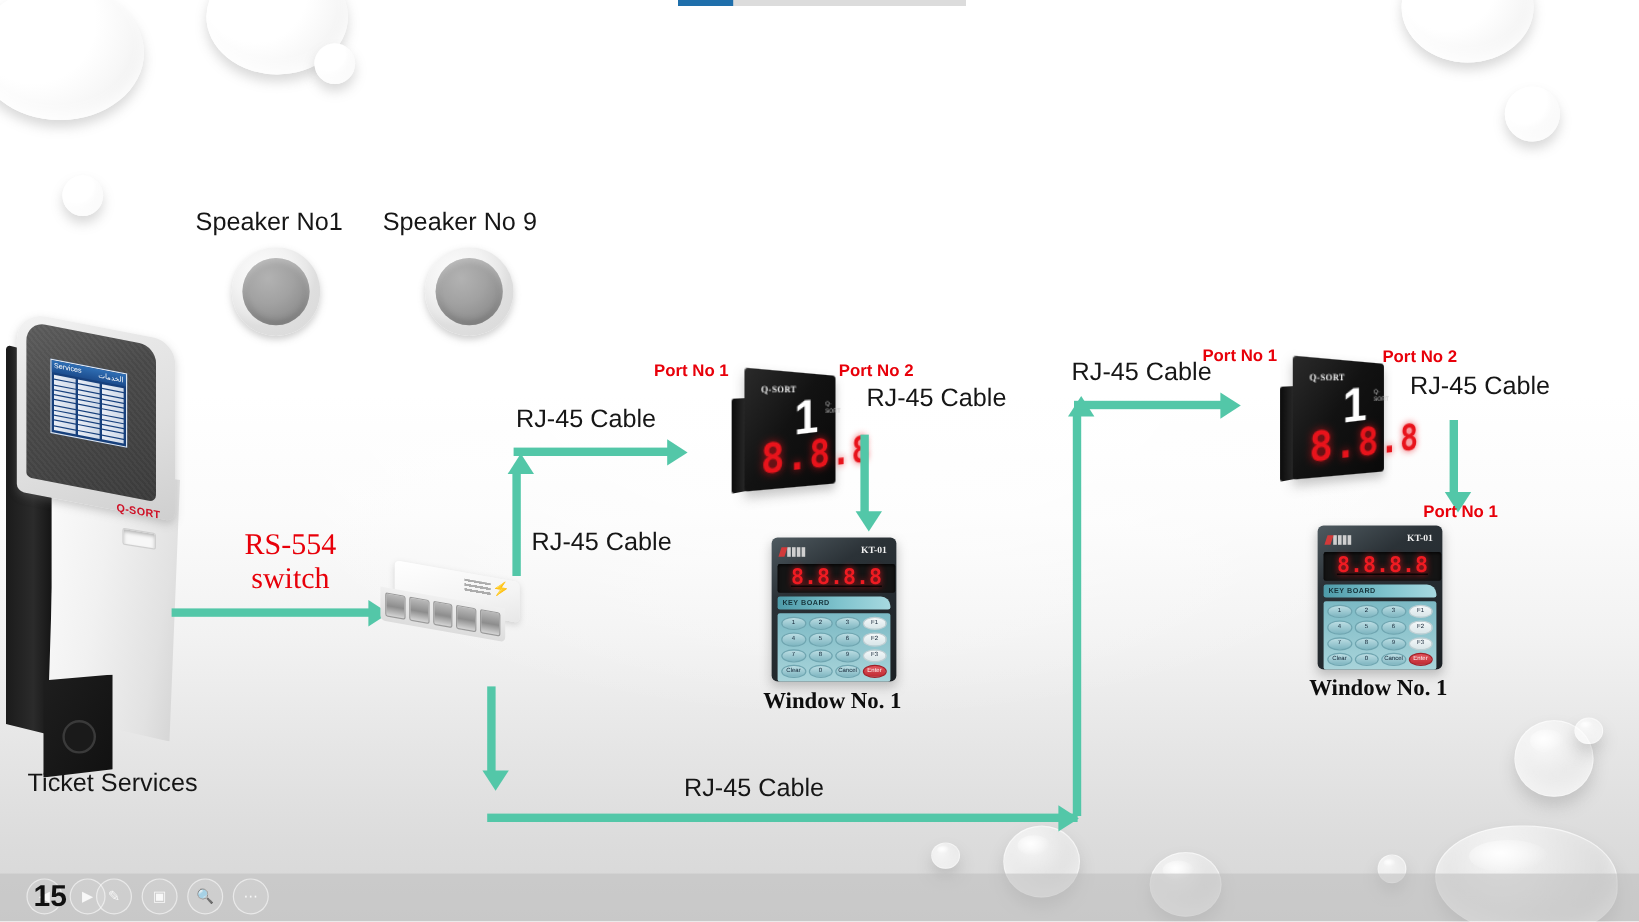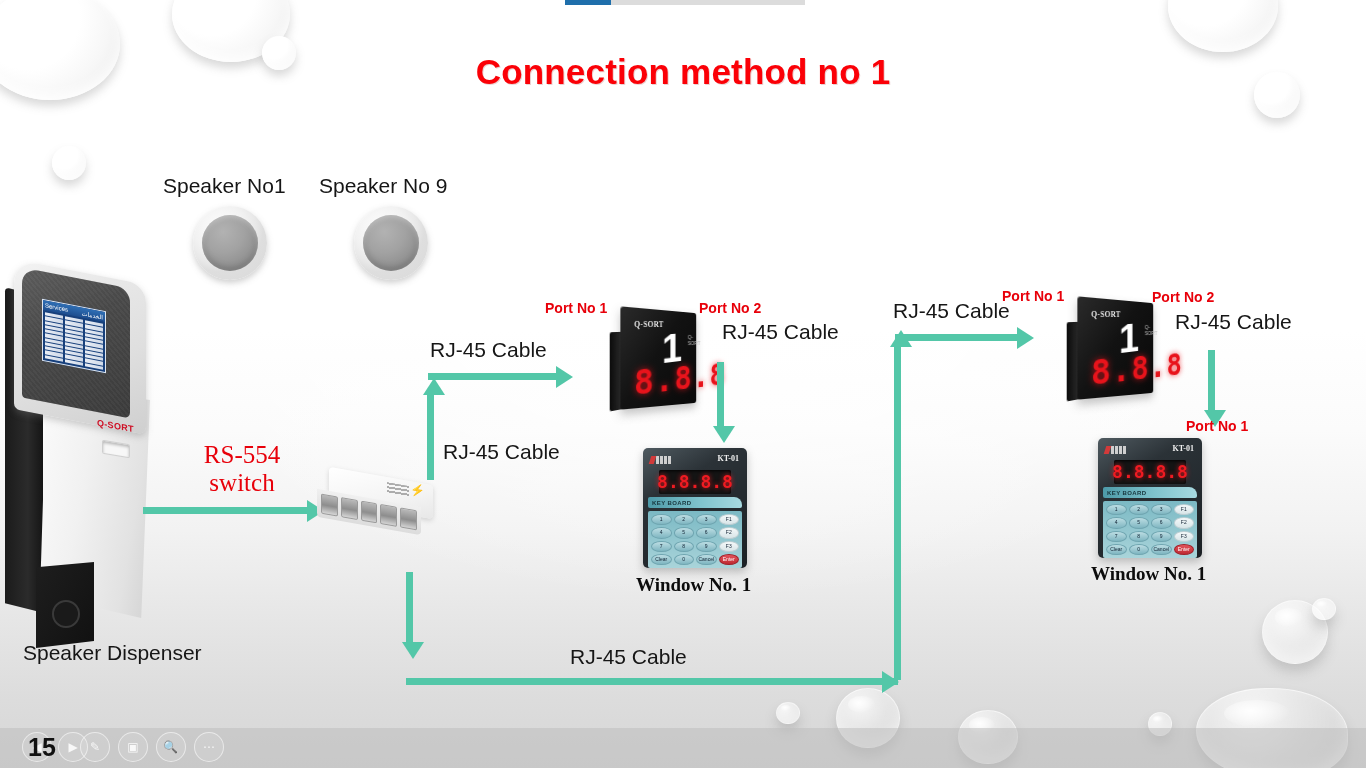--- a/index.html
+++ b/index.html
@@ -139,22 +139,22 @@
     font-family:"DejaVu Sans Mono",monospace;text-shadow:0 0 6px rgba(232,19,27,.75);}
 
   
   .kt{position:absolute;width:104px;height:120px;background:linear-gradient(150deg,#4f5a60,#2b3237 30%,#1b2024 100%);
     border-radius:5px;padding:5px;box-sizing:border-box;box-shadow:0 4px 9px rgba(110,110,110,.4);}
   .kt-top{position:relative;height:16px;}
   .kt-brand{position:absolute;left:2px;top:2px;width:30px;height:10px;display:flex;gap:1px;align-items:center;}
   .kt-brand i{display:block;width:3px;height:8px;background:#cfcfcf;}
   .kt-brand .r{background:#d23a3a;width:5px;transform:skewX(-18deg);}
   .kt-model{position:absolute;right:3px;top:1px;color:#f0f0f0;font-size:8px;font-weight:bold;font-family:"Liberation Serif",serif;}
-  .kt-led{position:relative;margin:1px auto 3px;width:72px;height:24px;background:#141414;border-radius:2px;
-    display:flex;align-items:center;justify-content:center;box-shadow:inset 0 1px 3px rgba(0,0,0,.9);}
+  .kt-led{position:relative;margin:1px auto 3px;width:98px;height:24px;background:#141414;border-radius:2px;
+    display:flex;align-items:center;justify-content:center;box-shadow:inset 0 1px 3px rgba(0,0,0,.9);text-decoration:underline;}
   .kt-led span{color:#ef1b22;font-size:18px;font-weight:bold;letter-spacing:0px;line-height:1;
     font-family:"DejaVu Sans Mono",monospace;text-shadow:0 0 5px rgba(239,27,34,.9);}
   .kt-kbbar{height:11px;background:linear-gradient(to right,#4d9aa8,#7fc3cd 55%,#a7d9e0);border-radius:2px 8px 2px 2px;
     display:flex;align-items:center;padding-left:4px;box-sizing:border-box;}
   .kt-kbbar b{color:#16343b;font-size:6px;letter-spacing:.4px;font-family:"Liberation Sans",sans-serif;}
   .kt-pad{margin-top:3px;background:linear-gradient(to bottom,#7bb9c4,#a9d4da);border-radius:2px;padding:3px;
     display:grid;grid-template-columns:repeat(4,1fr);grid-template-rows:repeat(4,1fr);gap:2px;height:57px;box-sizing:border-box;}
   .kt-key{border-radius:50%/50%;background:linear-gradient(to bottom,#bcdde3,#7fb6c1);border:1px solid #6fa5b0;
     display:flex;align-items:center;justify-content:center;color:#123}
   .kt-key span{font-size:5px;line-height:1;font-family:"Liberation Sans",sans-serif;}
@@ -186,21 +186,20 @@
   <div class="drop" style="left:776px;top:702px;width:22px;height:20px;"></div>
   <div class="drop" style="left:958px;top:710px;width:58px;height:52px;"></div>
   <div class="drop" style="left:1148px;top:712px;width:22px;height:22px;"></div>
   <div class="drop" style="left:1262px;top:600px;width:64px;height:62px;"></div>
   <div class="drop" style="left:1196px;top:688px;width:150px;height:90px;border-radius:48% 52% 44% 56%;"></div>
   <div class="drop" style="left:1312px;top:598px;width:22px;height:20px;"></div>
 
   <div class="progress-track"></div>
   <div class="progress-fill"></div>
 
-  <div class="title">Connection method no 1</div>
 
   <div class="lbl" style="left:163px;top:174px;">Speaker No1</div>
   <div class="lbl" style="left:319px;top:174px;">Speaker No 9</div>
   <div class="spk" style="left:193px;top:206px;">
     <div class="spk-in"></div>
   </div>
   <div class="spk" style="left:354px;top:206px;">
     <div class="spk-in"></div>
   </div>
 
@@ -254,21 +253,21 @@
             <div class="k-cell"></div>
             <div class="k-cell"></div>
         </div>
       </div>
     </div>
     <div class="k-logo">Q-SORT</div>
     <div class="k-slot"></div>
     <div class="k-foot"></div>
     <div class="k-foot-dial"></div>
   </div>
-  <div class="lbl" style="left:23px;top:641px;">Speaker Dispenser</div>
+  <div class="lbl" style="left:23px;top:641px;">Ticket Services</div>
 
   <div class="serif-red" style="left:192px;top:441px;width:100px;">
     <div>RS-554</div>
     <div>switch</div>
   </div>
   <div class="ar-h" style="left:143px;top:507px;width:166px;"></div>
   <div class="head-r" style="left:307px;top:500px;"></div>
 
   <div class="sw">
     <div class="sw-top"></div>

